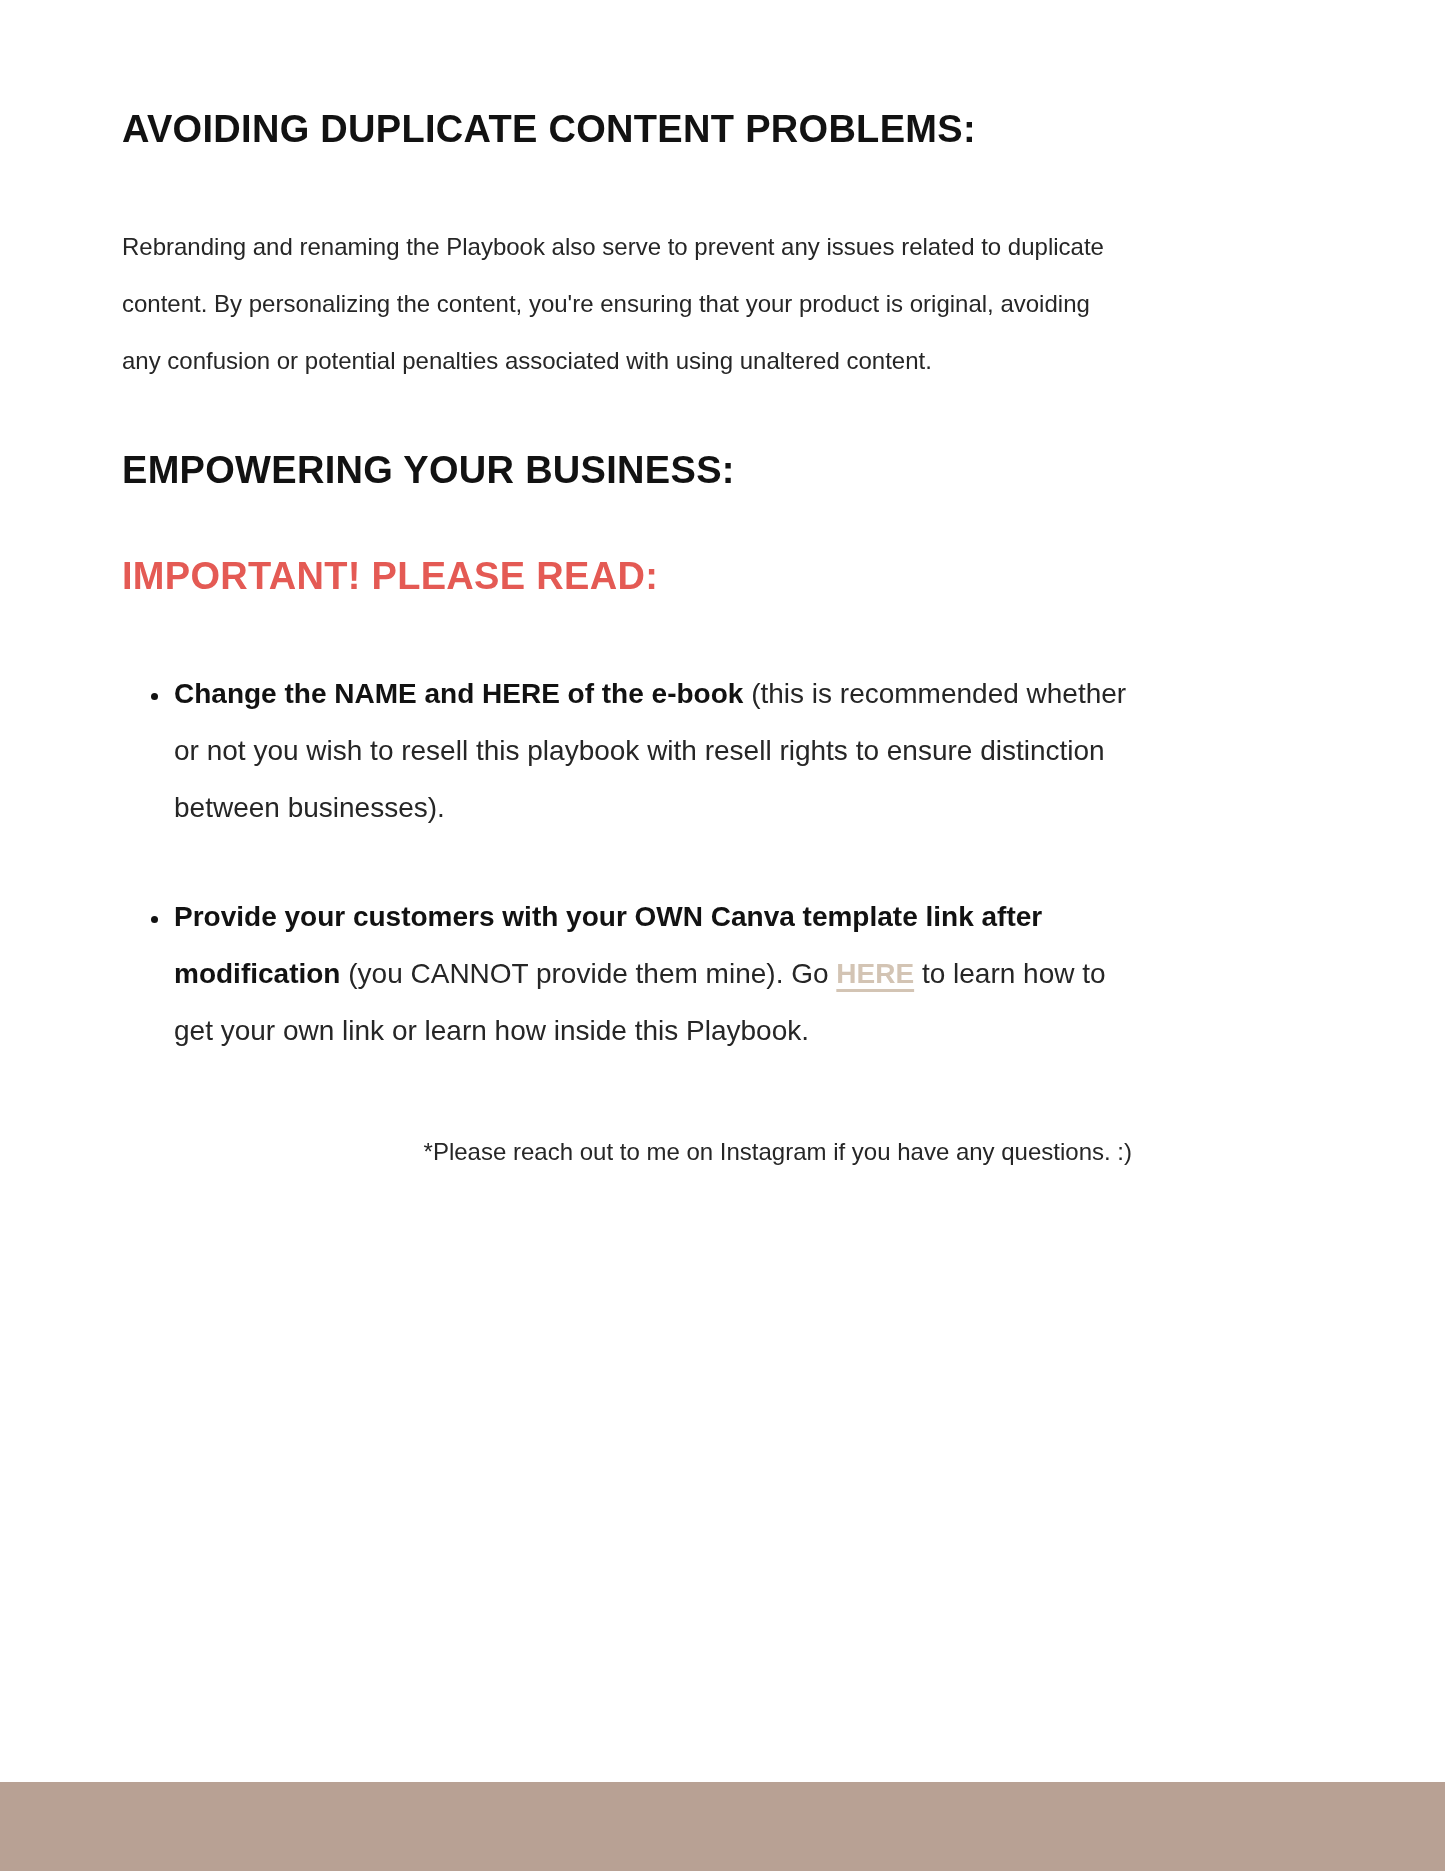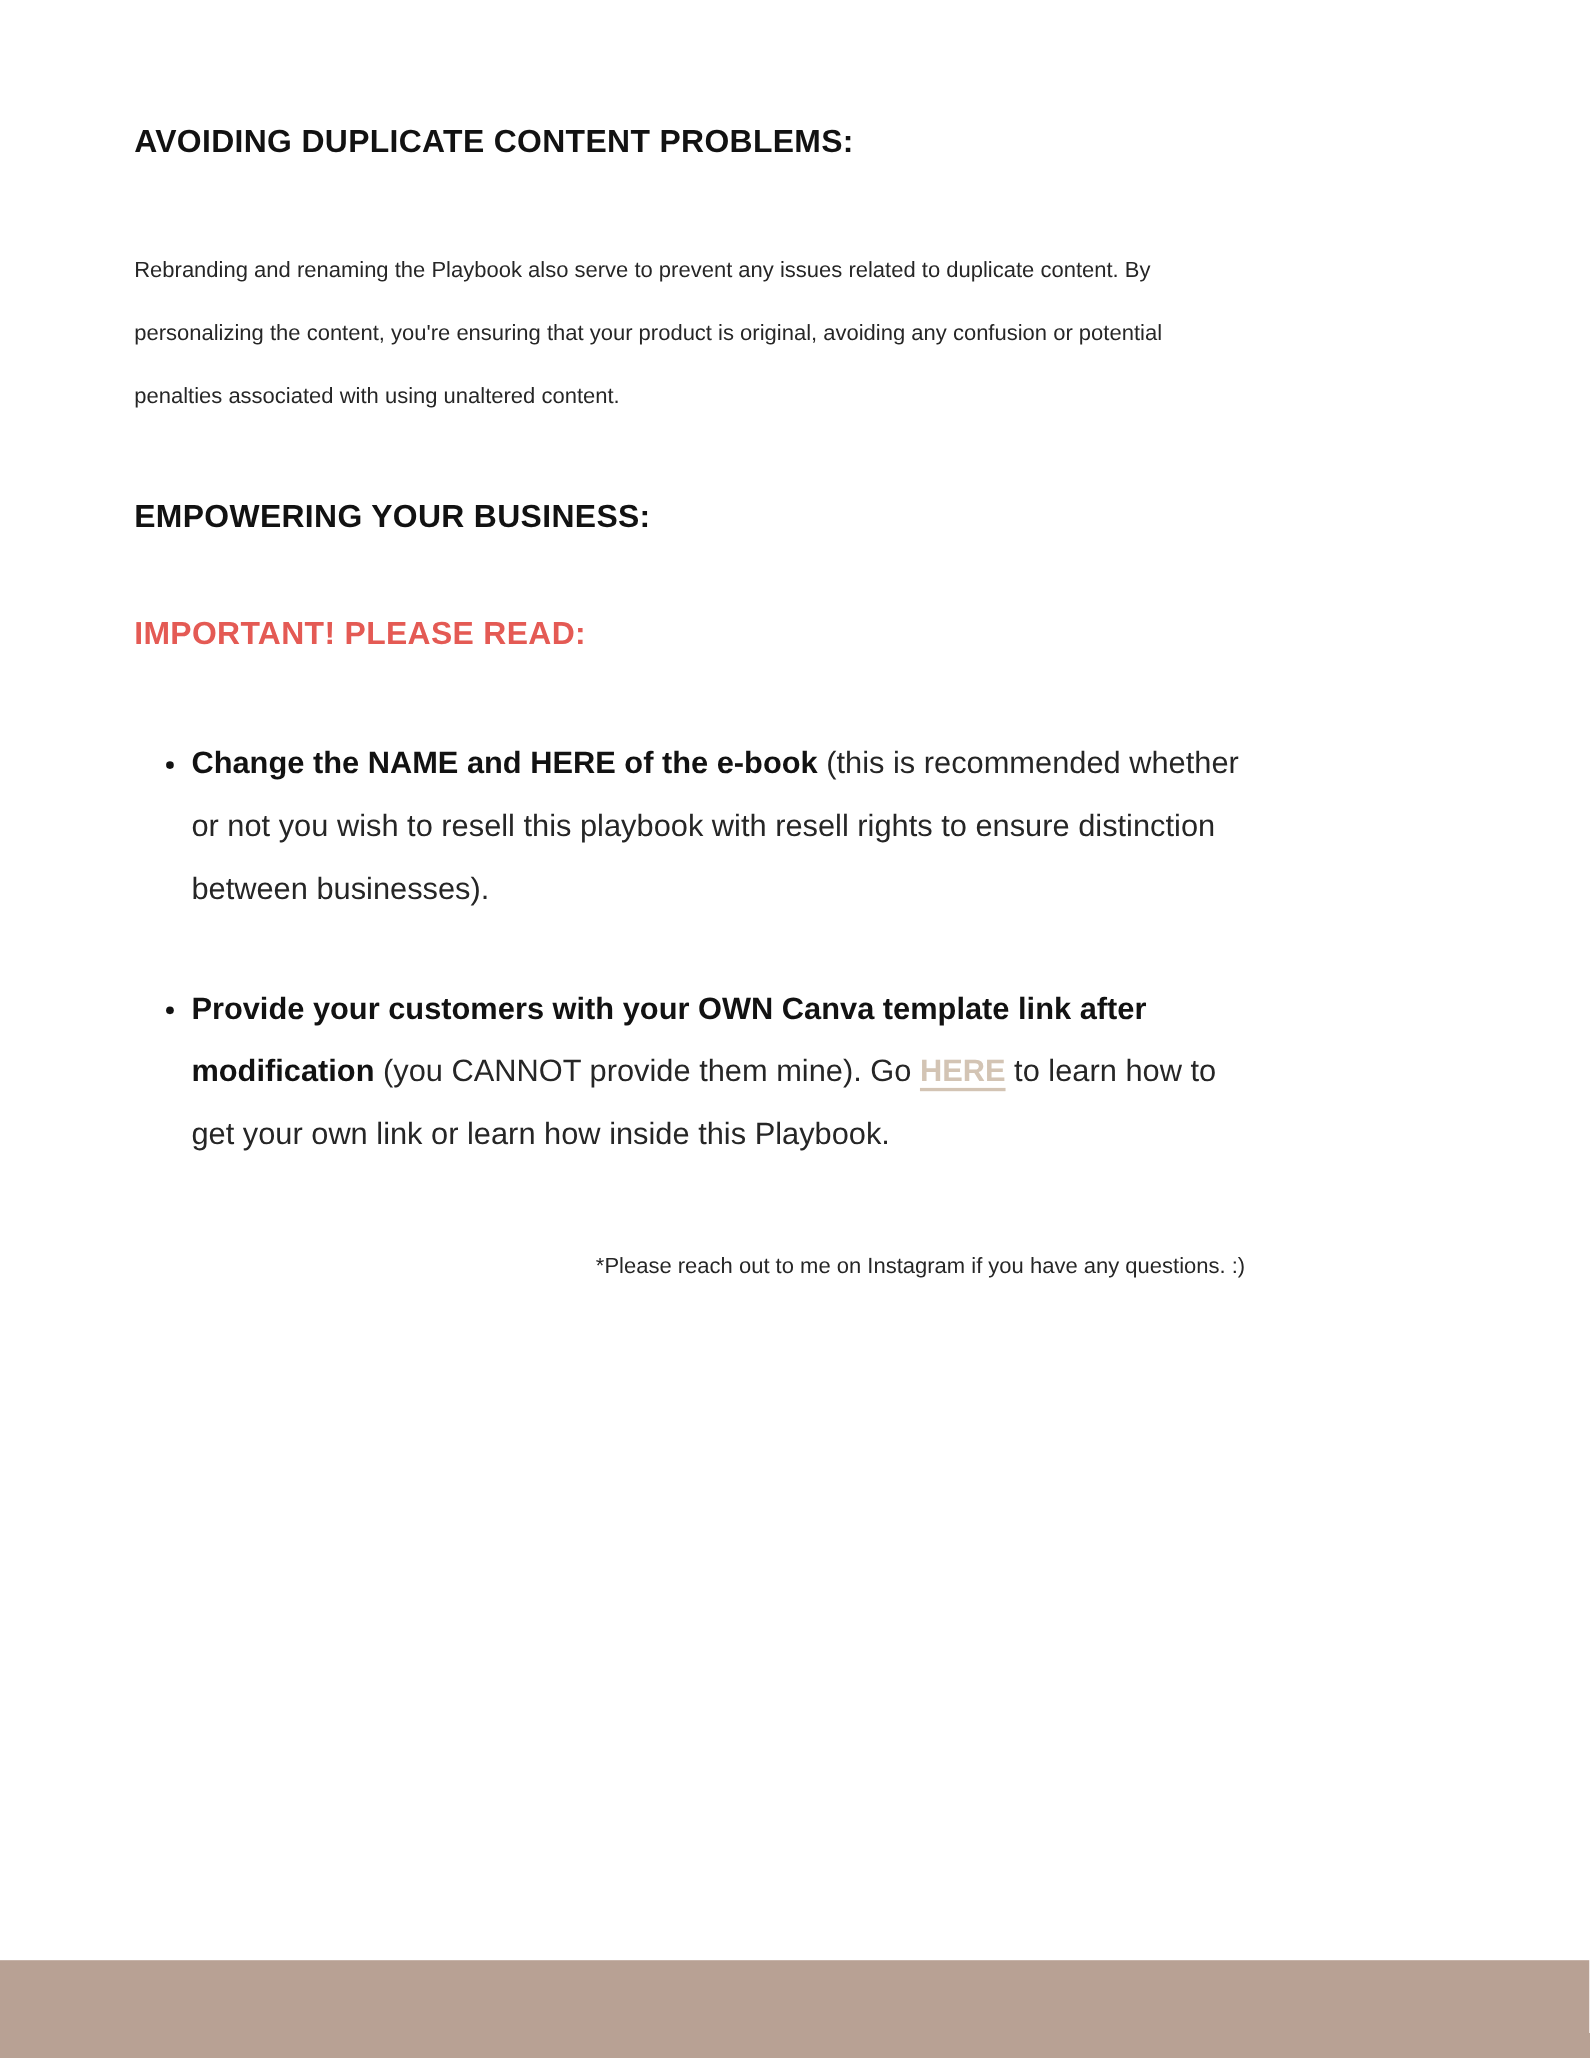--- a/index.html
+++ b/index.html
@@ -19,27 +19,27 @@
     position: relative;
     overflow: hidden;
     font-family: "Liberation Sans", "DejaVu Sans", sans-serif;
     color: var(--body-text);
   }
   .content {
     padding: 112px 0 0 122px;
     width: 1132px; 
   }
   .content p {
-    font-size: 20px;
+    font-size: 24px;
     line-height: 57px;
     margin: 0 0 64px 0;
     color: var(--body-text);
   }
   h2 {
-    font-size: 29px;
+    font-size: 38px;
     line-height: 34px;
     font-weight: 700;
     letter-spacing: 0.3px;
     color: var(--heading-text);
     margin: 64px 0 72px 0;
   }
   h2.first { margin-top: 0; }
   h2.alert { color: var(--alert-color); }
   p.bold-intro {
     font-weight: 700;

